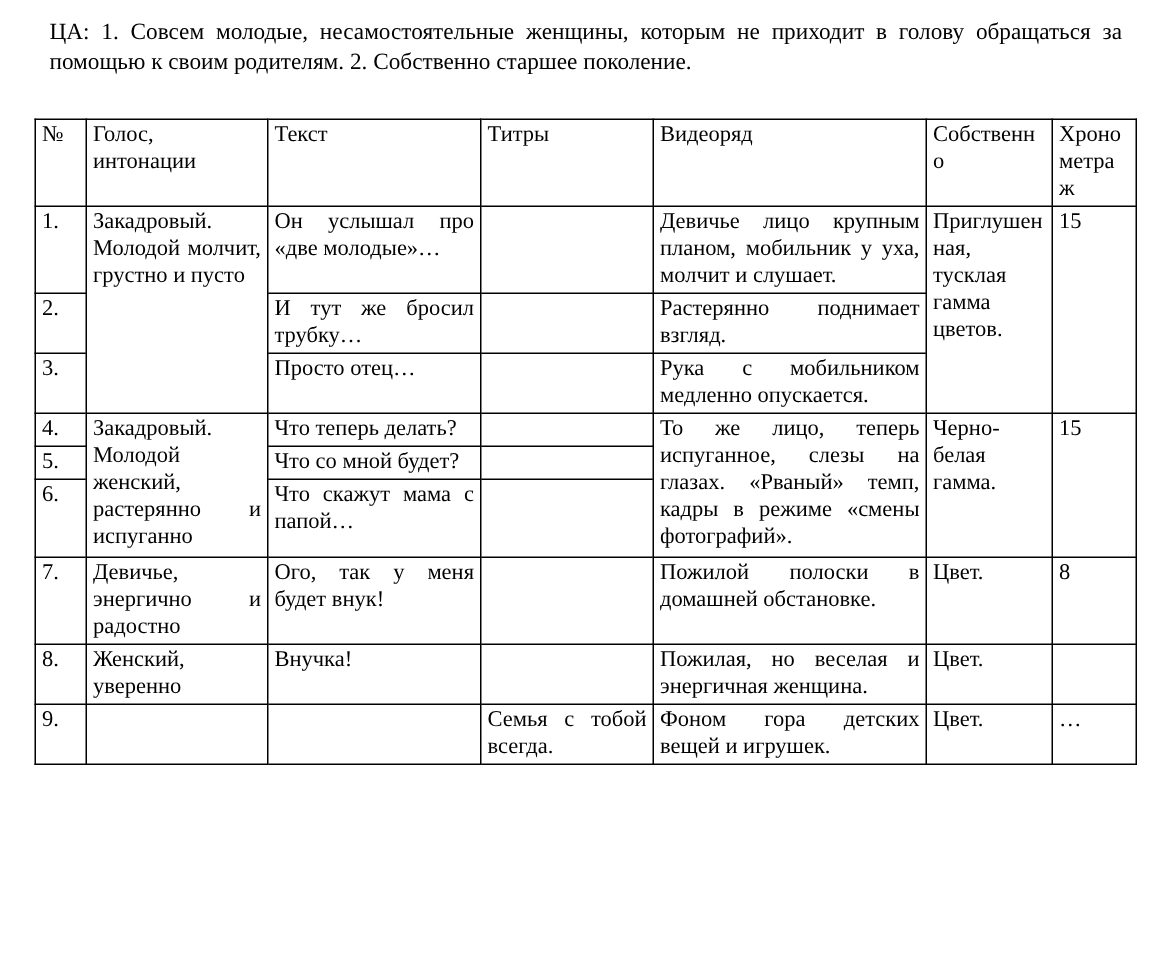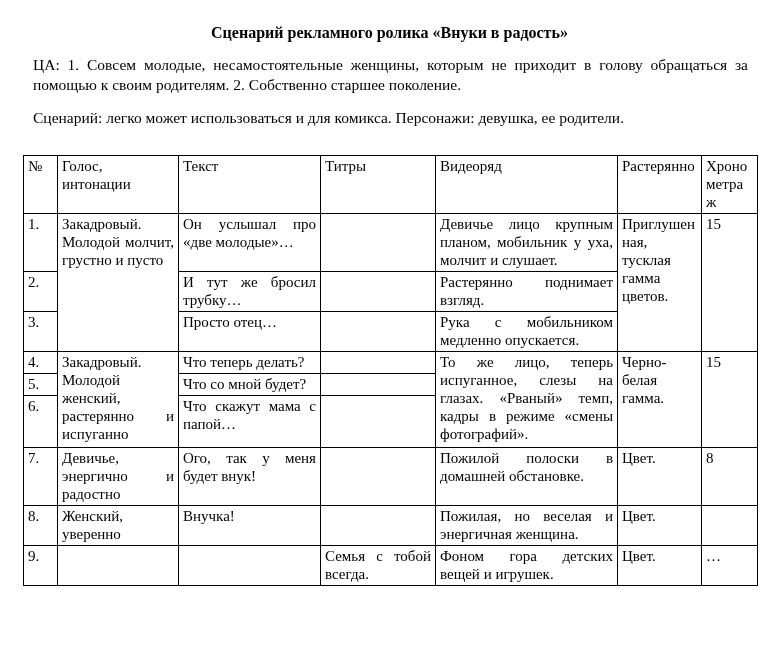--- a/index.html
+++ b/index.html
@@ -44,45 +44,43 @@
     word-wrap: break-word;
   }
   table.scenario th { text-align: left; }
   td.c-num, td.c-timing { text-align: left; }
 </style>
 </head>
 <body>
 
 <div class="page">
 
-  <div class="doc-title">Сценарий рекламного ролика «Внуки в радость»</div>
 
   <div class="paras">
     <p>ЦА: 1. Совсем молодые, несамостоятельные женщины, которым не приходит в голову обращаться за помощью к своим родителям. 2. Собственно старшее поколение.</p>
-    <p>Сценарий: легко может использоваться и для комикса. Персонажи: девушка, ее родители.</p>
   </div>
 
   <table class="scenario">
     <colgroup>
       <col style="width:34px">
       <col style="width:121px">
       <col style="width:142px">
       <col style="width:115px">
       <col style="width:182px">
       <col style="width:84px">
       <col style="width:56px">
     </colgroup>
     <tbody>
       <tr style="height:40px">
         <th>№</th>
         <th>Голос, интонации</th>
         <th>Текст</th>
         <th>Титры</th>
         <th>Видеоряд</th>
-        <th>Растерянно</th>
+        <th>Собственно</th>
         <th>Хронометраж</th>
       </tr>
 
       <tr style="height:50px">
         <td class="c-num">1.</td>
         <td rowspan="3">Закадровый. Молодой молчит, грустно и пусто</td>
         <td>Он услышал про «две молодые»…</td>
         <td></td>
         <td>Девичье лицо крупным планом, мобильник у уха, молчит и слушает.</td>
         <td rowspan="3">Приглушенная, тусклая гамма цветов.</td>

